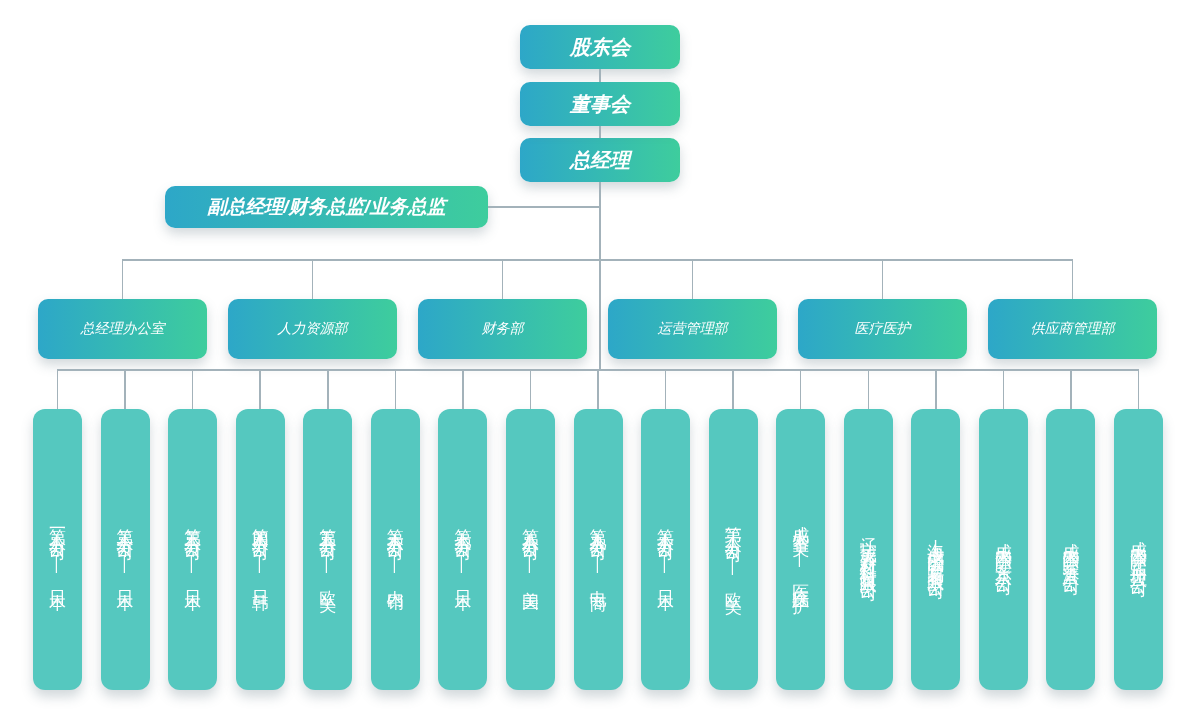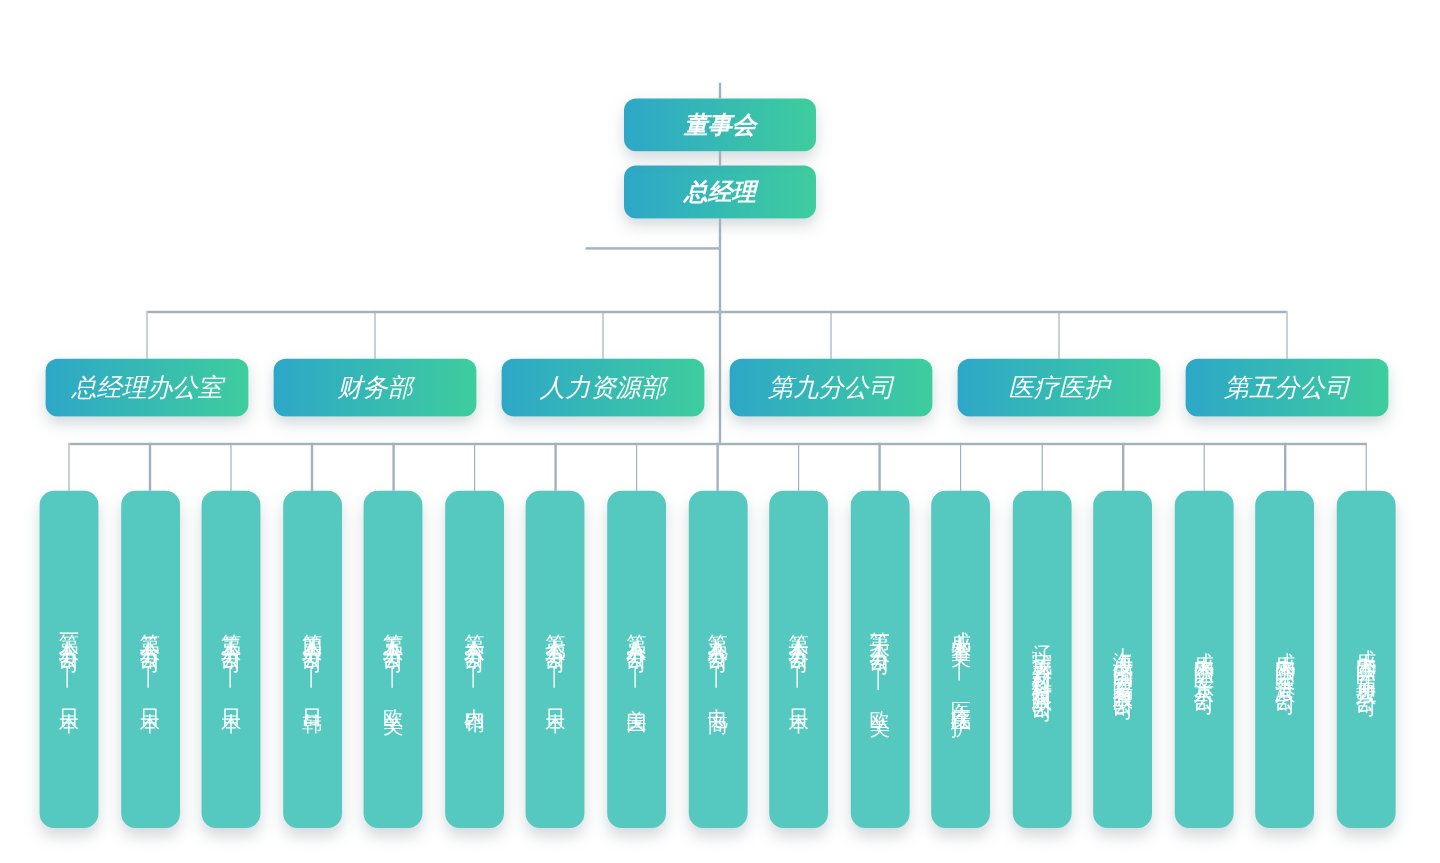--- a/index.html
+++ b/index.html
@@ -13,21 +13,21 @@
     color:var(--text_color);
     border-radius:10px;
     box-shadow:0 6px 12px rgba(110,130,140,.30);
     display:flex;align-items:center;justify-content:center;
     box-sizing:border-box;
   }
   .top-box{position:absolute;left:520px;width:160px;height:44px;font-size:20px;font-weight:bold;font-style:italic;}
   .staff-box{position:absolute;left:165px;top:186px;width:323px;height:42px;font-size:19px;font-weight:bold;font-style:italic;}
   .dept-row{position:absolute;left:38px;top:299px;width:1119px;display:flex;justify-content:space-between;}
   .dept-wrap{position:relative;width:169px;height:44px;}
-  .dept-box{width:169px;height:48px;font-size:21px;font-style:italic;}
+  .dept-box{width:169px;height:60px;font-size:14px;font-style:italic;}
   
   .branch-row{position:absolute;left:33px;top:409px;width:1130px;display:flex;justify-content:space-between;}
   .branch-wrap{position:relative;width:49px;height:281px;}
   .branch-box{
     width:49px;height:281px;border-radius:12px;
     background:var(--branch_fill);color:var(--text_color);
     box-shadow:0 7px 12px rgba(110,130,140,.30);
     display:flex;align-items:center;justify-content:center;
     box-sizing:border-box;
   }
@@ -40,57 +40,59 @@
   .hline,.vline{position:absolute;background:var(--line_color);}
   .hline{height:1.5px;}
   .vline{width:1.5px;}
   .drop{position:absolute;top:-40px;left:calc(50% - 0.75px);width:1.5px;height:40px;background:var(--line_color);}
 </style>
 </head>
 <body>
 
 <div class="stage">
 
+  <div class="top-box grad-box" style="top:25px">股东会</div>
   <div class="top-box grad-box" style="top:138px">总经理</div>
   <div class="top-box grad-box" style="top:82px">董事会</div>
 
   <div class="vline" style="left:599px;top:69px;height:13px"></div>
 
   <div class="vline" style="left:599px;top:126px;height:12px"></div>
 
   <div class="vline" style="left:599px;top:182px;height:187px"></div>
 
+  <div class="staff-box grad-box">副总经理/财务总监/业务总监</div>
   <div class="hline" style="left:488px;top:206px;width:112px"></div>
 
   <div class="hline" style="left:123px;top:259px;width:949px"></div>
 
   <div class="dept-row">
     <div class="dept-wrap">
       <div class="drop"></div>
       <div class="dept-box grad-box">总经理办公室</div>
     </div>
     <div class="dept-wrap">
       <div class="drop"></div>
+      <div class="dept-box grad-box">人力资源部</div>
+    </div>
+    <div class="dept-wrap">
+      <div class="drop"></div>
       <div class="dept-box grad-box">财务部</div>
     </div>
     <div class="dept-wrap">
       <div class="drop"></div>
-      <div class="dept-box grad-box">人力资源部</div>
-    </div>
-    <div class="dept-wrap">
-      <div class="drop"></div>
-      <div class="dept-box grad-box">第九分公司</div>
+      <div class="dept-box grad-box">运营管理部</div>
     </div>
     <div class="dept-wrap">
       <div class="drop"></div>
       <div class="dept-box grad-box">医疗医护</div>
     </div>
     <div class="dept-wrap">
       <div class="drop"></div>
-      <div class="dept-box grad-box">第五分公司</div>
+      <div class="dept-box grad-box">供应商管理部</div>
     </div>
   </div>
 
   <div class="hline" style="left:58px;top:369px;width:1081px"></div>
 
   <div class="branch-row">
     <div class="branch-wrap">
       <div class="drop"></div>
       <div class="branch-box">
         <span class="vtext">第一分公司——日本</span>

